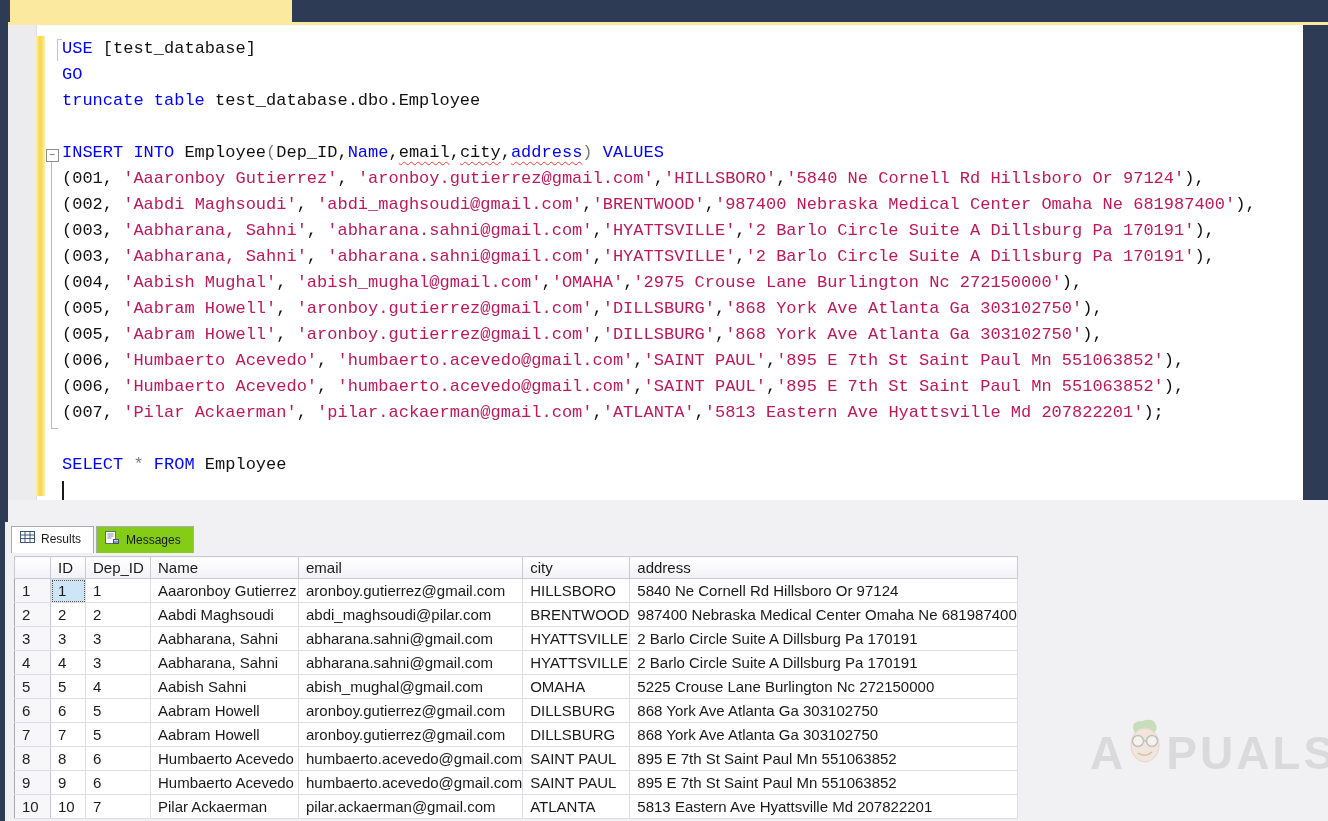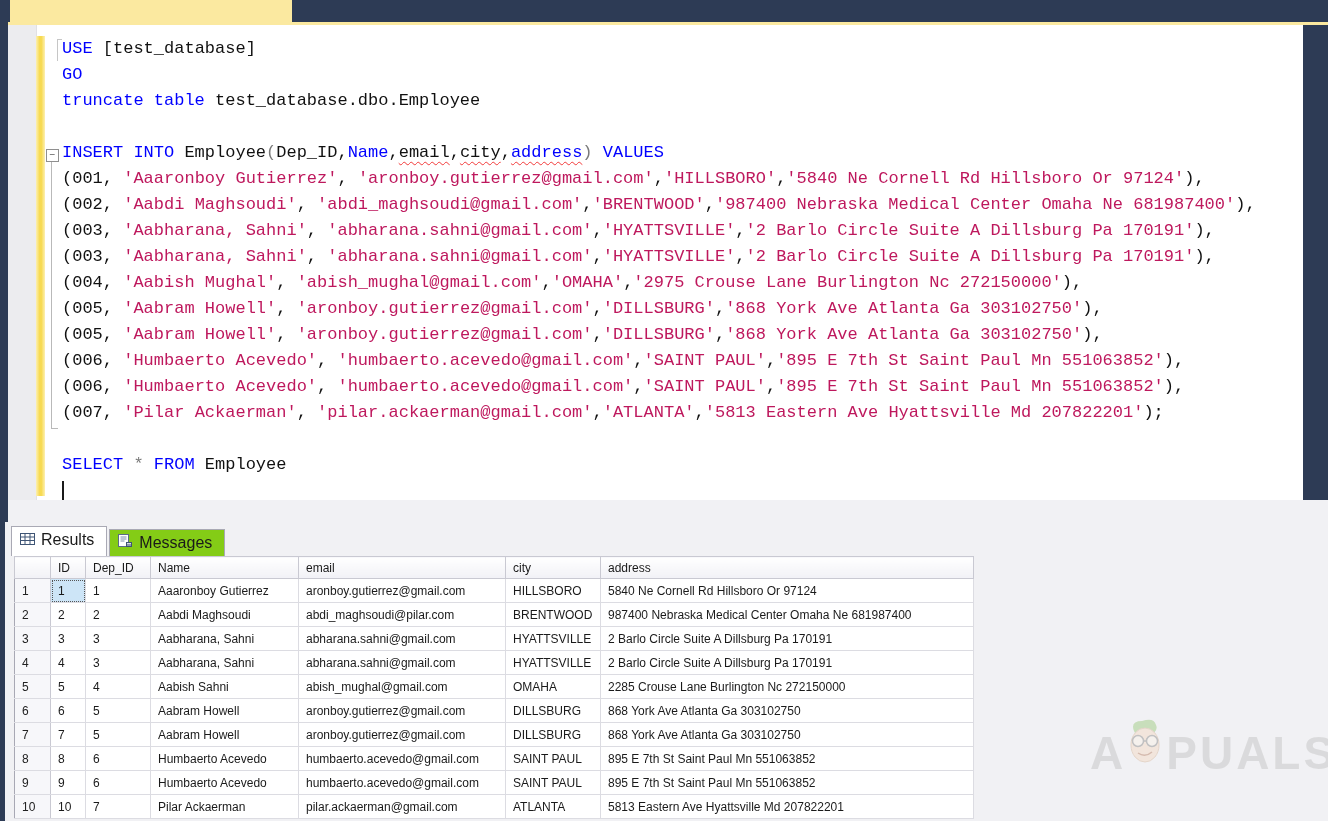--- a/index.html
+++ b/index.html
@@ -46,26 +46,26 @@
             font-size:11px;color:#222;display:flex;align-items:center;}
   #zoom-box .zv{flex:1;padding-left:4px;}
   #zoom-box .za{width:13px;color:#444;font-size:8px;text-align:center;}
   #hscroll-left-arrow{position:absolute;left:68px;top:5px;color:#555;font-size:10px;line-height:12px;}
   #hscroll-track{position:absolute;left:80px;top:2px;width:1248px;height:18px;background:#e7e7ec;}
   #hscroll-thumb{position:absolute;left:0px;top:2px;width:1005px;height:14px;background:#c6c6cf;}
 
   
   #results{position:absolute;left:5px;top:522px;width:1323px;height:299px;background:#f1f1f4;}
   #results-tabs{position:absolute;left:6px;top:4px;display:flex;align-items:flex-end;gap:2px;}
-  .rtab{display:flex;align-items:center;gap:6px;font-size:16px;color:#1a1a1a;
+  .rtab{display:flex;align-items:center;gap:6px;font-size:12px;color:#1a1a1a;
         border:1px solid #a9a9b4;border-bottom:none;padding:4px 12px 5px 8px;}
   .rtab.active{background:#ffffff;position:relative;z-index:2;padding-bottom:7px;}
   .rtab.inactive{background:#84cc16;height:17px;}
   #results-grid{position:absolute;left:9px;top:34px;border-collapse:collapse;table-layout:fixed;
-                font-size:12px;color:#1a1a1a;background:#fff;border:1px solid #a8a8b4;}
+                font-size:15px;color:#1a1a1a;background:#fff;border:1px solid #a8a8b4;}
   #results-grid col.c0{width:36px}#results-grid col.c1{width:35px}#results-grid col.c2{width:65px}
   #results-grid col.c3{width:148px}#results-grid col.c4{width:207px}#results-grid col.c5{width:95px}
   #results-grid col.c6{width:373px}
   #results-grid th{height:21px;background:linear-gradient(#ffffff,#f1f1f6);border:1px solid #c9c9d2;
                    font-weight:normal;text-align:left;padding:0 0 0 7px;white-space:nowrap;overflow:hidden;}
   #results-grid td{height:23px;border-right:1px solid #dcdce2;border-bottom:1px solid #dcdce2;
                    padding:0 0 0 7px;white-space:nowrap;overflow:hidden;background:#fff;}
   #results-grid td.rowhdr{background:#f7f7fa;border-right:1px solid #c9c9d2;color:#222;}
   #results-grid td.selected{background:#cde5f7;outline:1px dotted #555;outline-offset:-2px;}
 
@@ -204,21 +204,21 @@
             <td>HYATTSVILLE</td>
             <td>2 Barlo Circle Suite A Dillsburg Pa 170191</td>
           </tr>
           <tr>
             <td class="rowhdr">5</td>
             <td>5</td>
             <td>4</td>
             <td>Aabish Sahni</td>
             <td>abish_mughal@gmail.com</td>
             <td>OMAHA</td>
-            <td>2285 Crouse Lane Burlington Nc 272150000</td>
+            <td>5225 Crouse Lane Burlington Nc 272150000</td>
           </tr>
           <tr>
             <td class="rowhdr">6</td>
             <td>6</td>
             <td>5</td>
             <td>Aabram Howell</td>
             <td>aronboy.gutierrez@gmail.com</td>
             <td>DILLSBURG</td>
             <td>868 York Ave Atlanta Ga 303102750</td>
           </tr>

